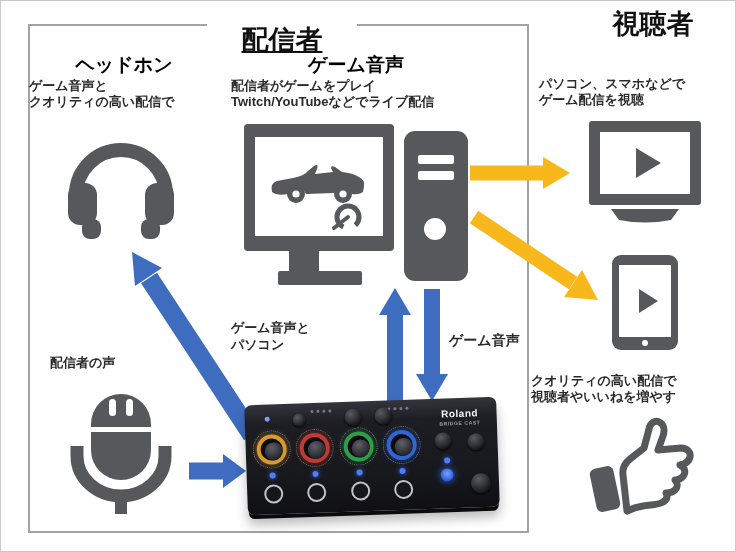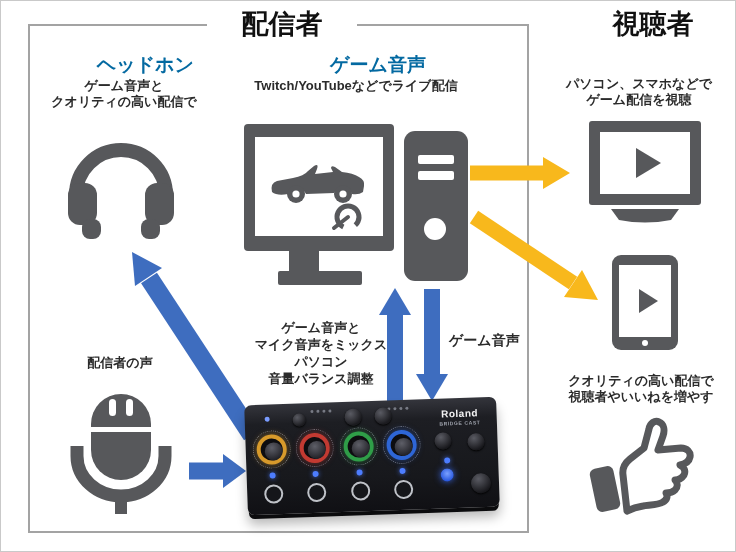--- a/index.html
+++ b/index.html
@@ -5,24 +5,24 @@
   html,body{margin:0;padding:0;background:#e9e9e9;}
   .stage{
     position:relative;width:736px;height:552px;background:#ffffff;
     border:1px solid #c9c9c9;box-sizing:border-box;overflow:hidden;
     font-family:"Liberation Sans","DejaVu Sans",sans-serif;color:#222;
   }
   .abs{position:absolute;}
   
   .broadcaster-box{left:27px;top:23px;width:501px;height:509px;border:2px solid #a3a3a3;box-sizing:border-box;z-index:1;}
   .zone-title{font-size:27px;font-weight:700;color:#111;background:#fff;text-align:center;z-index:6;padding:0 10px;line-height:34px;}
-  .t-broadcaster{left:206px;top:6px;width:130px;}
+  .t-broadcaster{left:206px;top:22px;width:130px;text-decoration:underline;}
   .t-viewer{left:577px;top:6px;width:130px;background:transparent;}
-  .sec-title{font-size:19px;font-weight:700;color:#0369a1;text-align:right;z-index:5;line-height:23px;}
-  .desc{font-size:13px;font-weight:600;color:#2b2b2b;text-align:center;line-height:16px;z-index:5;}
+  .sec-title{font-size:19px;font-weight:700;color:#000000;text-align:center;z-index:5;line-height:23px;}
+  .desc{font-size:13px;font-weight:600;color:#2b2b2b;text-align:left;line-height:16px;z-index:5;}
   .desc div{white-space:nowrap;}
   
   .icon{z-index:2;}
   svg{display:block;}
   
   .arrows{left:0;top:0;z-index:3;pointer-events:none;}
   
   .mixer{left:245px;top:400px;width:252px;height:110px;z-index:4;
     background:linear-gradient(180deg,#34353c 0%,#1d1e23 18%,#17181c 70%,#101014 100%);
     border-radius:7px;transform:rotate(-2deg);
@@ -74,20 +74,21 @@
       <path d="M 11 70 A 45 45 0 0 1 101 70" fill="none" stroke="#57585B" stroke-width="14"></path>
       <rect x="3" y="58" width="29" height="42" rx="12" fill="#57585B"></rect>
       <rect x="17" y="94" width="19" height="20" rx="8" fill="#57585B"></rect>
       <rect x="80" y="58" width="29" height="42" rx="12" fill="#57585B"></rect>
       <rect x="76" y="94" width="19" height="20" rx="8" fill="#57585B"></rect>
     </svg>
   </div>
 
   <div class="abs sec-title" style="left:285px;top:52px;width:140px;">ゲーム音声</div>
   <div class="abs desc" style="left:230px;top:77px;width:250px;">
+    <div>配信者がゲームをプレイ</div>
     <div>Twitch/YouTubeなどでライブ配信</div>
   </div>
   <div class="abs icon" style="left:243px;top:123px;">
     <svg width="150" height="162" viewBox="0 0 150 162">
       <rect x="0" y="0" width="150" height="127" rx="4" fill="#57585B"></rect>
       <rect x="11" y="13" width="128" height="99" fill="#ffffff"></rect>
       <rect x="45" y="127" width="30" height="22" fill="#57585B"></rect>
       <rect x="34" y="147" width="84" height="14" rx="2" fill="#57585B"></rect>
 
       <g fill="#57585B">
@@ -120,23 +121,21 @@
       <rect x="40" y="7" width="7" height="17" rx="3.5" fill="#ffffff"></rect>
       <rect x="57" y="7" width="7" height="17" rx="3.5" fill="#ffffff"></rect>
       <rect x="22" y="35" width="60" height="5" fill="#ffffff"></rect>
       <path d="M 8 54 L 8 64 A 44 40 0 0 0 96 64 L 96 54" fill="none" stroke="#57585B" stroke-width="13"></path>
       <rect x="46" y="104" width="12" height="18" fill="#57585B"></rect>
     </svg>
   </div>
 
   <div class="abs desc mid-note" style="left:230px;top:318px;width:180px;line-height:17px;">
     <div>ゲーム音声と</div>
-    <div>マイク音声をミックス</div>
     <div>パソコン</div>
-    <div>音量バランス調整</div>
   </div>
   <div class="abs game-audio" style="left:448px;top:331px;">ゲーム音声</div>
 
   <div class="abs desc" style="left:538px;top:75px;width:200px;">
     <div>パソコン、スマホなどで</div>
     <div>ゲーム配信を視聴</div>
   </div>
   <div class="abs icon" style="left:588px;top:120px;">
     <svg width="112" height="102" viewBox="0 0 112 102">
       <rect x="0" y="0" width="112" height="84" rx="3" fill="#57585B"></rect>

